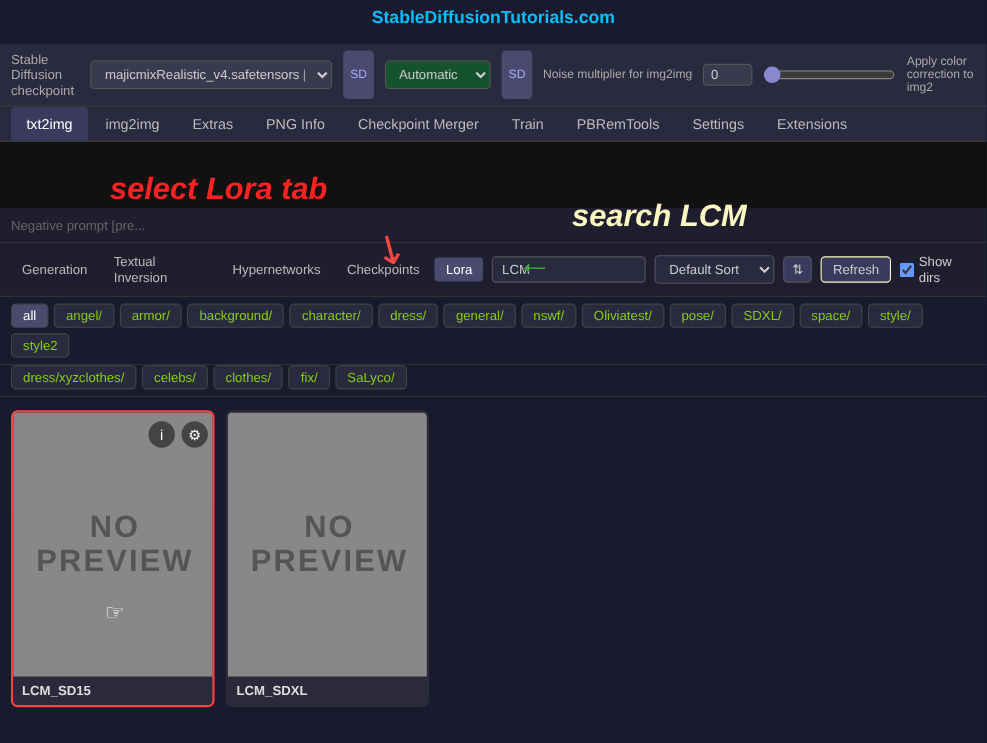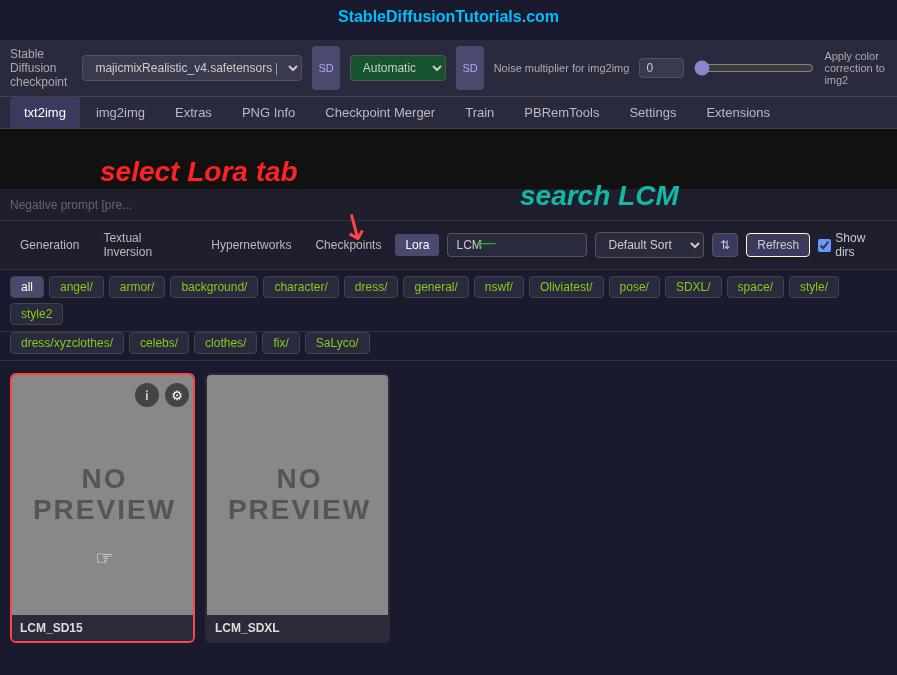--- a/index.html
+++ b/index.html
@@ -313,21 +313,21 @@
       color: #ff4444;
       font-size: 36px;
       pointer-events: none;
       z-index: 10;
       transform: rotate(30deg);
     }
     .annotation-search-lcm {
       position: absolute;
       top: 180px;
       left: 520px;
-      color: #14b8a6;
+      color: #fef9c3;
       font-size: 28px;
       font-weight: bold;
       font-style: italic;
       pointer-events: none;
       z-index: 10;
     }
     .annotation-arrow-left {
       position: absolute;
       top: 220px;
       left: 470px;

